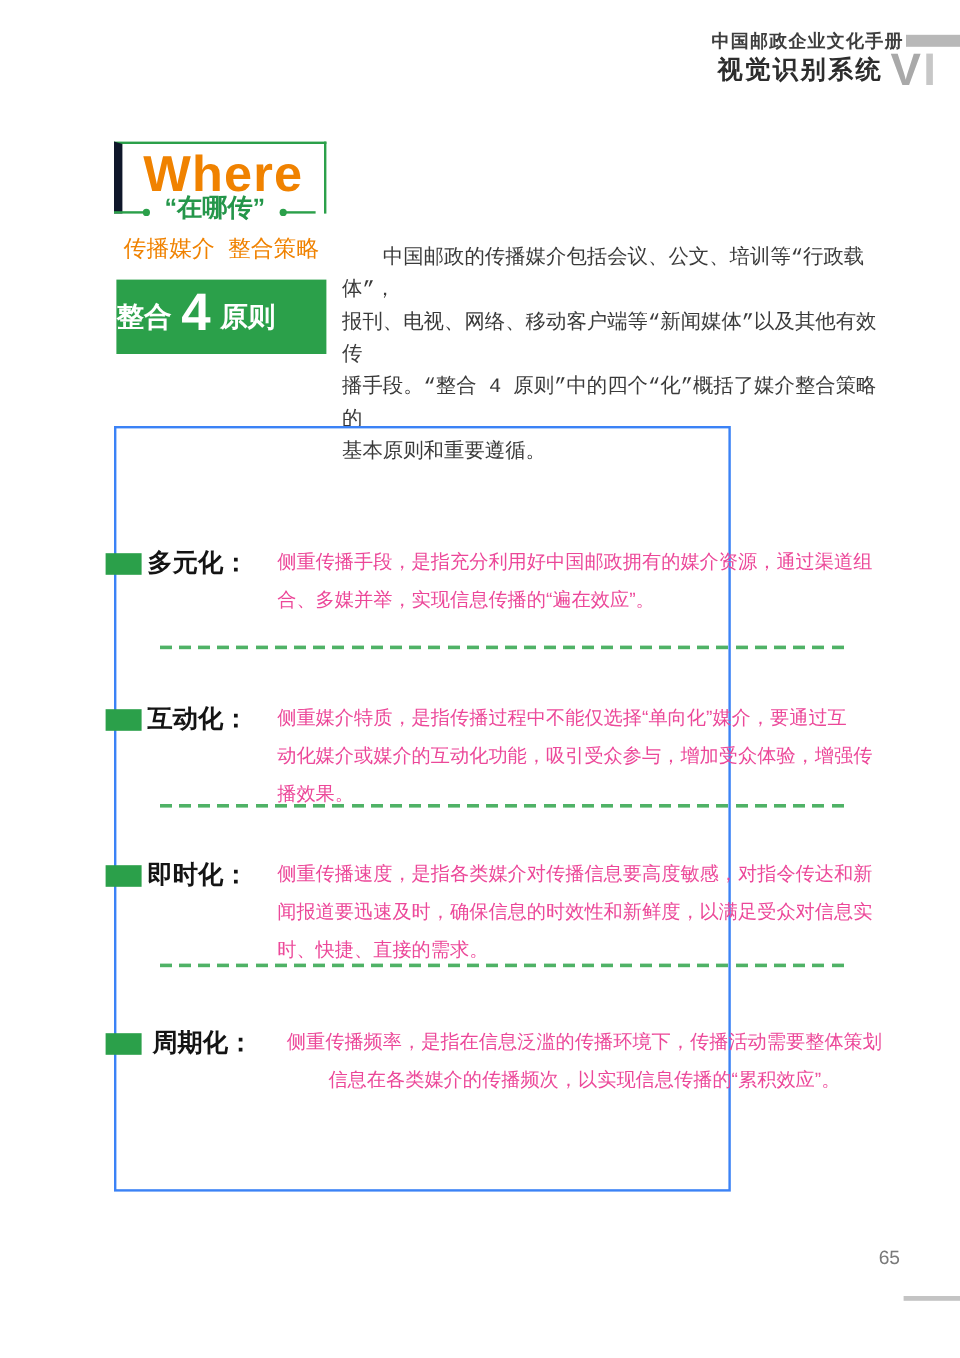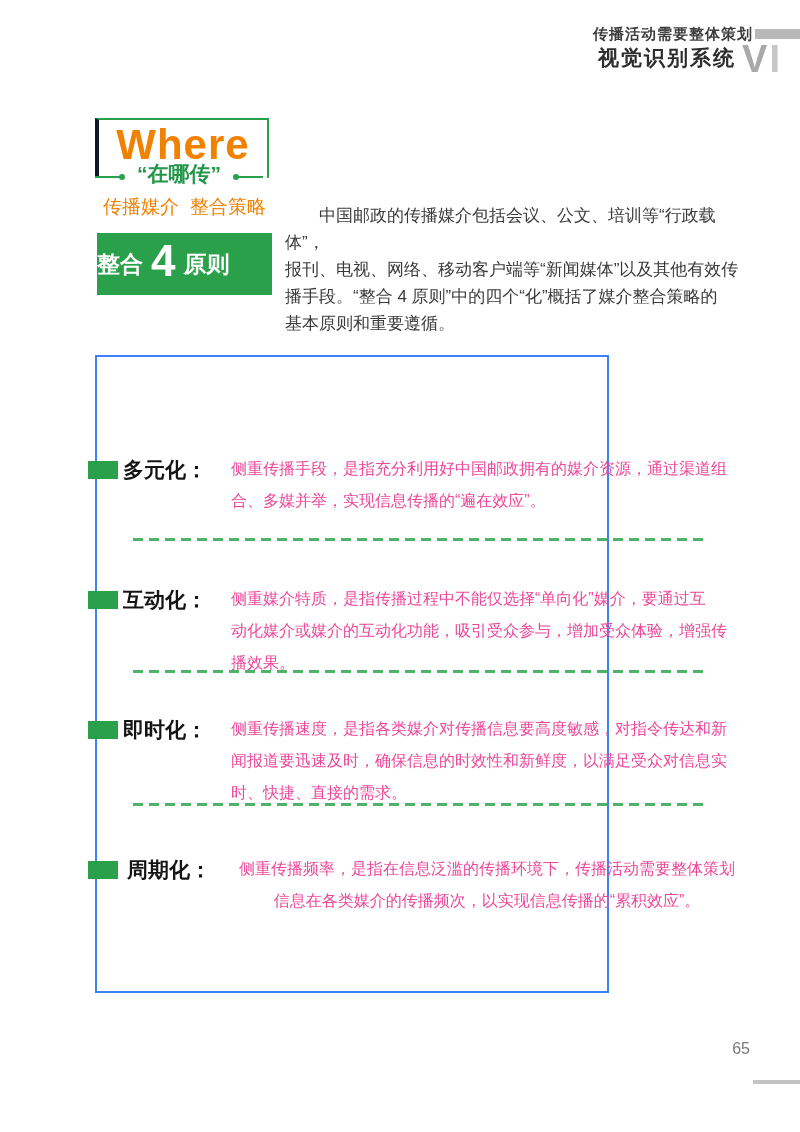--- a/index.html
+++ b/index.html
@@ -13,21 +13,21 @@
   .hb-title{position:absolute;top:25px;right:47px;font-size:15px;font-weight:bold;color:#3d3d3d;letter-spacing:1px;}
   .hb-bar{position:absolute;top:29px;right:0;width:45px;height:10px;background:#b8b8b8;}
   .sys-title{position:absolute;top:44px;right:64px;font-size:21px;font-weight:bold;color:#2d2d2d;letter-spacing:2px;}
   .vi-mark{position:absolute;top:40px;right:18px;font-size:38px;font-weight:bold;line-height:1;letter-spacing:2px;}
   .vi-v{color:#a9a9a9;}
   .vi-i{color:#c7c7c7;}
 
   
   .where-frame{
     position:absolute;left:95px;top:118px;width:168px;height:58px;
-    border-top:2px solid #2ba04a;border-left:4px solid #0f172a;border-right:2px solid #2ba04a;
+    border-top:2px solid #2ba04a;border-left:7px solid #0f172a;border-right:2px solid #2ba04a;
   }
   .where-en{margin-top:2px;text-align:center;font-size:42px;font-weight:bold;color:#f08200;letter-spacing:1px;line-height:1.1;}
   .fseg{position:absolute;top:176px;height:2px;background:#2ba04a;}
   .fseg-left{left:95px;width:26px;}
   .fseg-right{left:237px;width:26px;}
   .fdot{position:absolute;top:174px;width:6px;height:6px;border-radius:50%;background:#2ba04a;}
   .fdot-left{left:119px;}
   .fdot-right{left:233px;}
   .where-cn{position:absolute;left:95px;top:161px;width:168px;text-align:center;
     font-size:21px;font-weight:bold;color:#24964a;line-height:1.2;}
@@ -35,21 +35,21 @@
     font-size:19px;font-weight:normal;color:#f08200;}
 
   
   .badge{position:absolute;left:97px;top:233px;width:175px;height:62px;background:#2ba04a;color:#fff;
     display:flex;align-items:center;gap:8px;}
   .badge-pre,.badge-suf{font-size:23px;font-weight:bold;}
   .badge-num{font-size:44px;font-weight:bold;position:relative;top:-3px;}
 
   
   .intro{position:absolute;left:285px;top:202px;width:455px;margin:0;
-    font-size:17px;line-height:27px;color:#3a3a3a;white-space:pre-line;}
+    font-size:17px;line-height:27px;color:#3a3a3a;white-space:pre-line;font-family:Liberation Mono, monospace;}
 
   
   .pbox{position:absolute;left:95px;top:355px;width:514px;height:638px;
     border:2px solid #3b82f6;box-sizing:border-box;}
   .prow{position:absolute;left:-9px;display:flex;align-items:flex-start;}
   .prow-1{top:96px;}
   .prow-2{top:226px;}
   .prow-3{top:356px;}
   .prow-4{top:496px;text-align:center;}
   .pmark{width:30px;height:18px;background:#2ba04a;margin-top:8px;flex:none;}
@@ -63,21 +63,21 @@
 
   
   .page-num{position:absolute;right:50px;top:1040px;font-size:16px;color:#7a7a7a;}
   .footer-bar{position:absolute;right:0;top:1080px;width:47px;height:4px;background:#c4c4c4;}
 </style>
 </head>
 <body>
 
 <div class="page">
 
-  <span class="hb-title">传播活动需要整体策划</span>
+  <span class="hb-title">中国邮政企业文化手册</span>
   <span class="hb-bar"></span>
   <span class="sys-title">视觉识别系统</span>
   <span class="vi-mark"><span class="vi-v">V</span><span class="vi-i">I</span></span>
 
   <div class="where-frame">
     <div class="where-en">Where</div>
   </div>
   <span class="fseg fseg-left"></span>
   <span class="fseg fseg-right"></span>
   <span class="fdot fdot-left"></span>

